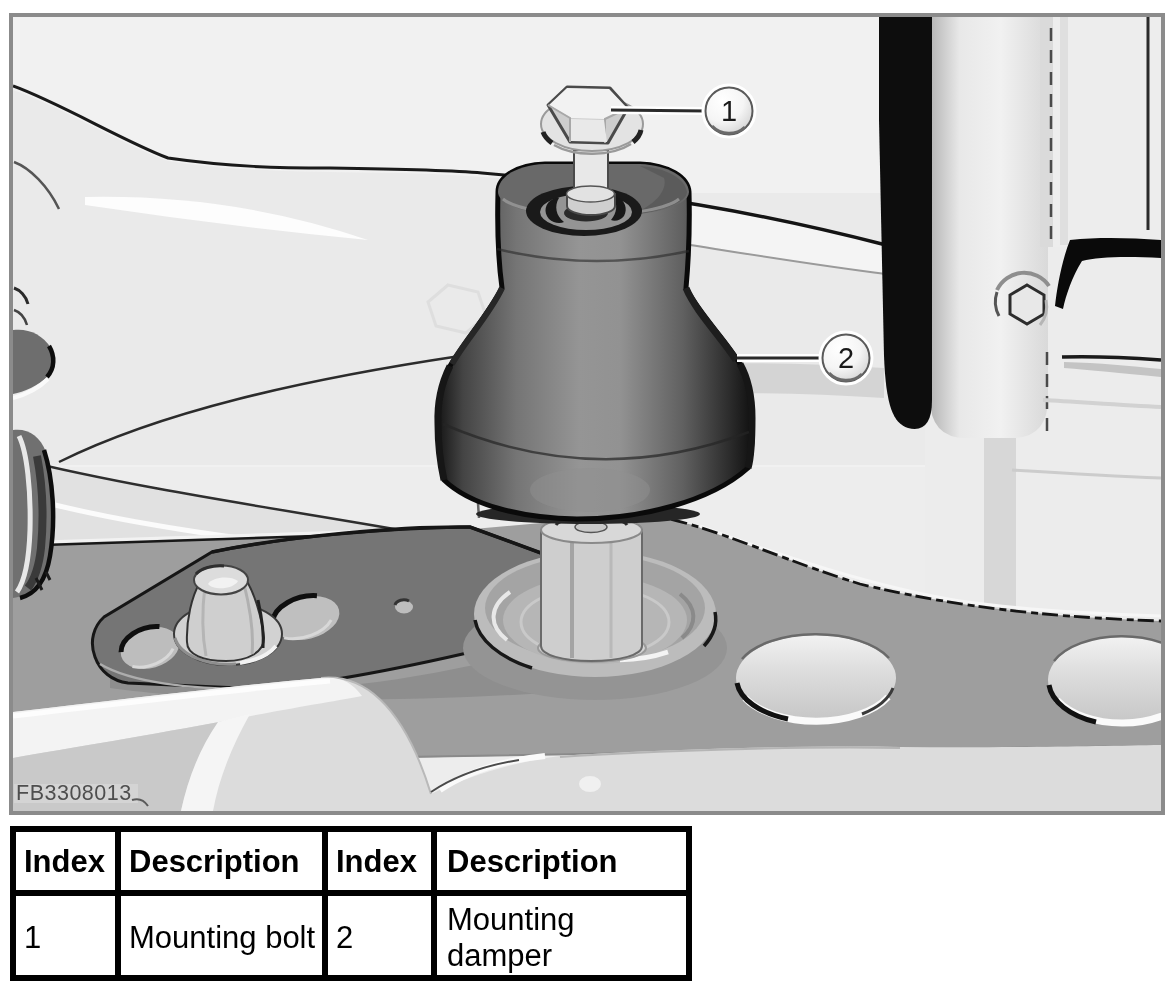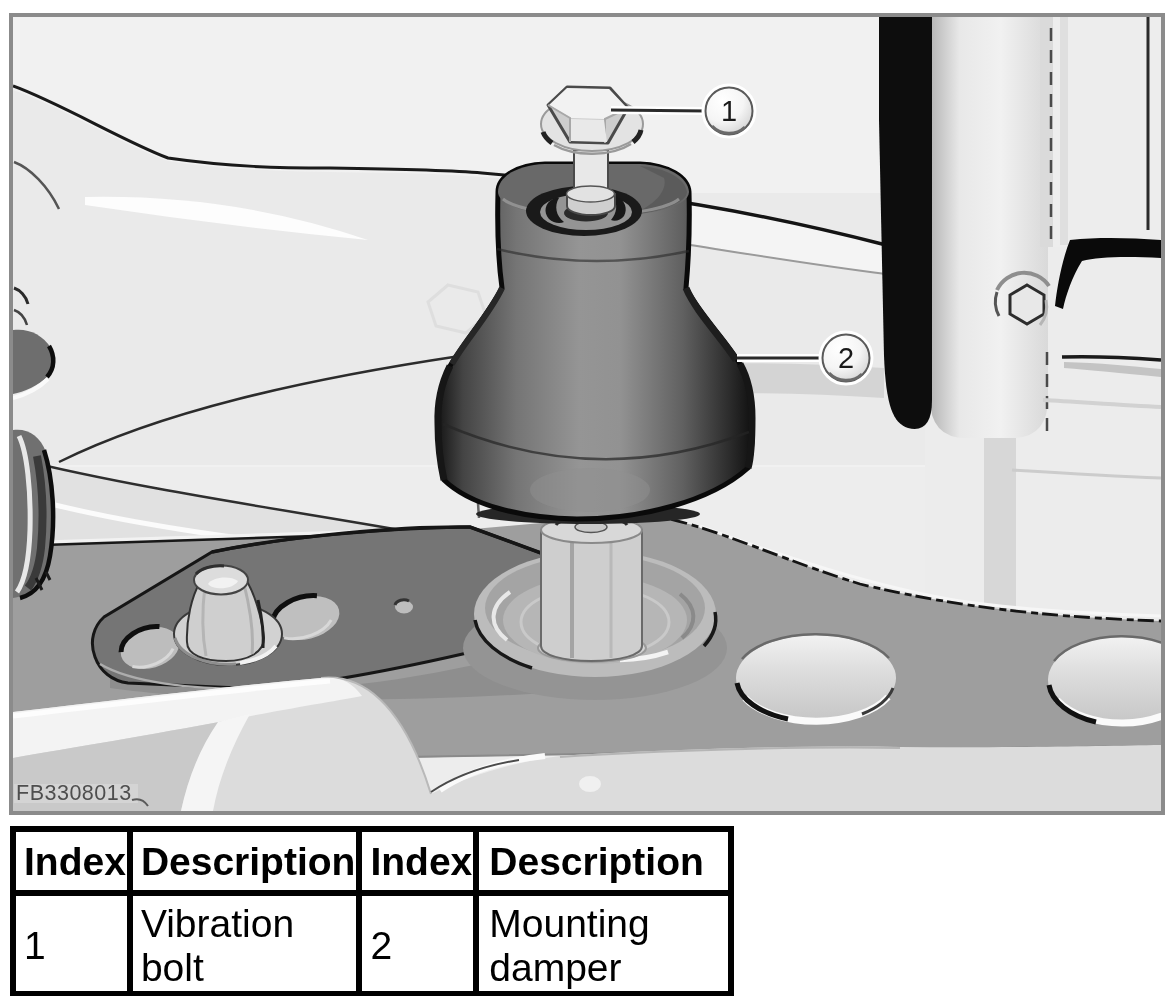--- a/index.html
+++ b/index.html
@@ -1,19 +1,19 @@
 <!DOCTYPE html>
 <html><head>
 <meta charset="utf-8">
 <style>
   html,body{margin:0;padding:0;background:#fff;}
   #page{position:relative;width:1176px;height:996px;background:#fff;font-family:"Liberation Sans",sans-serif;overflow:hidden;}
   #fig{position:absolute;left:9px;top:13px;width:1148px;height:794px;border:4px solid #8b8b8b;}
   #tbl{position:absolute;left:10px;top:826px;border-collapse:collapse;color:#000;}
-  #tbl td{border:6px solid #000;font-size:39px;vertical-align:middle;background:#fff;}
+  #tbl td{border:6px solid #000;font-size:31px;vertical-align:middle;background:#fff;}
   #tbl .h{font-weight:bold;height:55px;padding-top:2px;}
   #tbl .d{height:68px;padding-top:6px;}
   .c1{width:90px;padding-left:8px;}
   .c2{width:192px;padding-left:8px;}
   .c3{width:94px;padding-left:8px;}
   .c4{width:238px;padding-left:10px;}
 </style>
 </head>
 <body>
 <div id="page">
@@ -283,19 +283,19 @@
   <table id="tbl">
     <tbody>
         <tr>
       <td class="h c1">Index</td>
       <td class="h c2">Description</td>
       <td class="h c3">Index</td>
       <td class="h c4">Description</td>
     </tr>
     <tr>
       <td class="d c1">1</td>
-      <td class="d c2">Vibration bolt</td>
+      <td class="d c2">Mounting bolt</td>
       <td class="d c3">2</td>
       <td class="d c4">Mounting damper</td>
     </tr>
   </tbody>
     </table>
 </div>
 
 </body></html>

